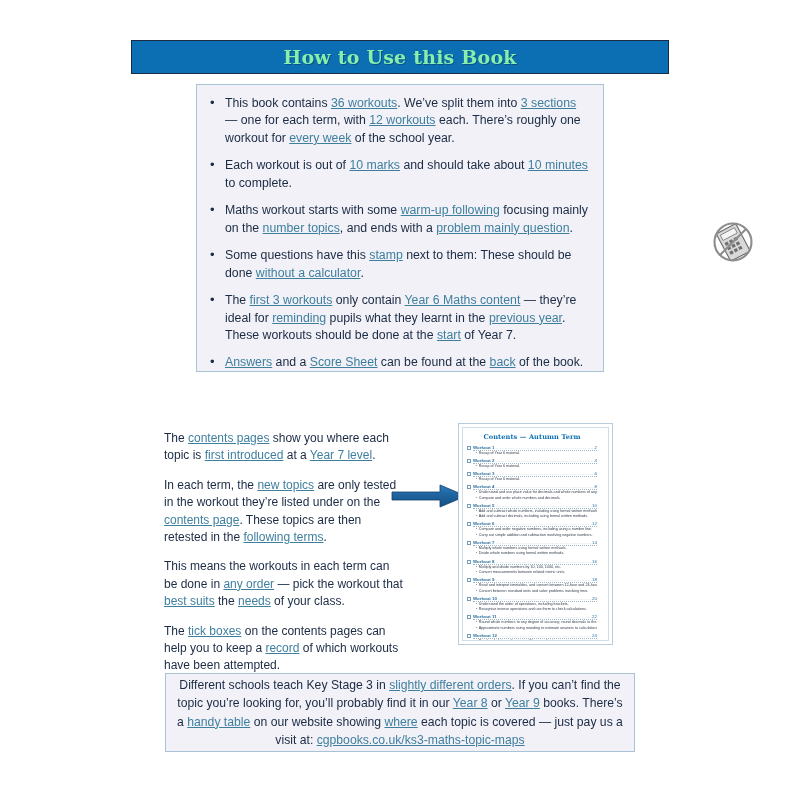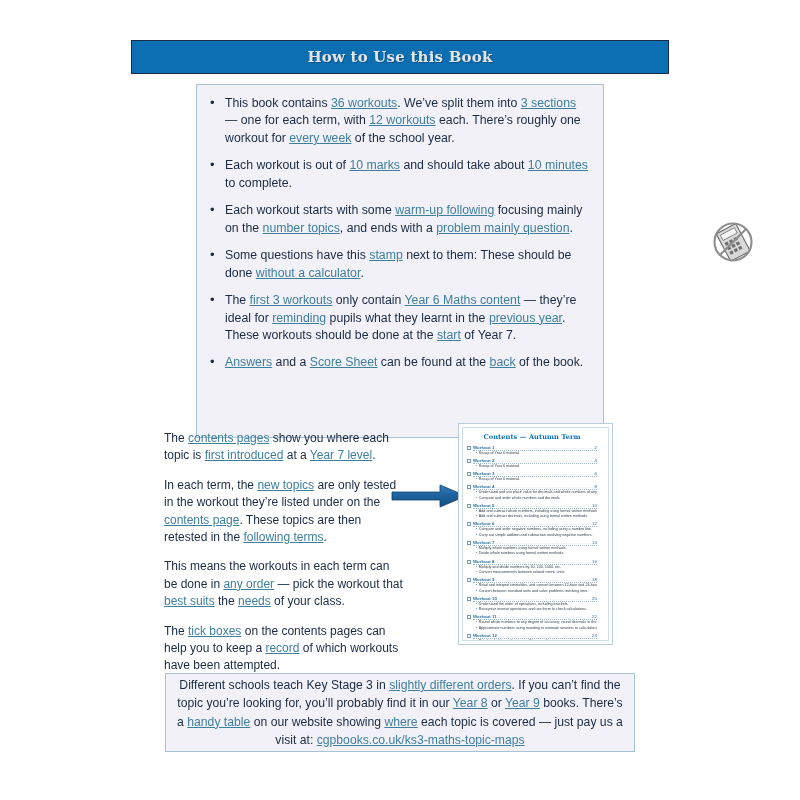--- a/index.html
+++ b/index.html
@@ -24,42 +24,42 @@
     width: 538px;
     height: 34px;
     background: #0c6fb3;
     border: 1px solid #1b2b44;
     box-sizing: border-box;
     display: flex;
     align-items: center;
     justify-content: center;
   }
   .banner-title {
-    color: #e5e5e5;
+    color: #86efac;
     font-family: "DejaVu Serif", serif;
     font-weight: bold;
-    font-size: 15px;
+    font-size: 19px;
     letter-spacing: 0.2px;
     text-shadow: 1px 1px 0 rgba(0,0,0,0.25);
   }
 
   
   .panel {
     position: absolute;
     background: #f1f1f7;
     border: 1px solid #a9c3d6;
     box-sizing: border-box;
   }
 
   
   #main-panel {
     left: 196px;
     top: 84px;
     width: 408px;
-    height: 354px;
+    height: 288px;
     padding: 10px 12px 8px 10px;
   }
   ul.bullets {
     list-style: none;
     margin: 0;
     padding: 0;
   }
   ul.bullets > li {
     position: relative;
     padding-left: 18px;
@@ -223,21 +223,21 @@
 <body>
 
 <div class="banner">
   <span class="banner-title">How to Use this Book</span>
 </div>
 
 <div class="panel" id="main-panel">
   <ul class="bullets" id="main-bullets">
       <li><span>This book contains </span><span class="u">36 workouts</span><span>.  We’ve split them into </span><span class="u">3 sections</span><span> — one for each term, with </span><span class="u">12 workouts</span><span> each.  There’s roughly one workout for </span><span class="u">every week</span><span> of the school year.</span></li>
       <li><span>Each workout is out of </span><span class="u">10 marks</span><span> and should take about </span><span class="u">10 minutes</span><span> to complete.</span></li>
-      <li><span>Each workout starts with some </span><span class="u">warm-up following</span><span> focusing mainly on the </span><span class="u">number topics</span><span>, and ends with a </span><span class="u">problem mainly question</span><span>.</span></li>
+      <li><span>Maths workout starts with some </span><span class="u">warm-up following</span><span> focusing mainly on the </span><span class="u">number topics</span><span>, and ends with a </span><span class="u">problem mainly question</span><span>.</span></li>
       <li><span>Some questions have this </span><span class="u">stamp</span><span> next to them: These should be done </span><span class="u">without a calculator</span><span>.</span></li>
       <li><span>The </span><span class="u">first 3 workouts</span><span> only contain </span><span class="u">Year 6 Maths content</span><span> — they’re ideal for </span><span class="u">reminding</span><span> pupils what they learnt in the </span><span class="u">previous year</span><span>. These workouts should be done at the </span><span class="u">start</span><span> of Year 7.</span></li>
       <li><span class="u">Answers</span><span> and a </span><span class="u">Score Sheet</span><span> can be found at the </span><span class="u">back</span><span> of the book.</span></li>
     </ul>
 </div>
 
 <div class="stamp">
   <svg viewBox="0 0 50 44" width="50" height="44" aria-hidden="true">
     <g transform="rotate(-28 25 21)">
       <rect x="14" y="6" width="22" height="31" rx="2" ry="2" fill="#d9d9d9" stroke="#6b6b6b" stroke-width="1.1"></rect>

